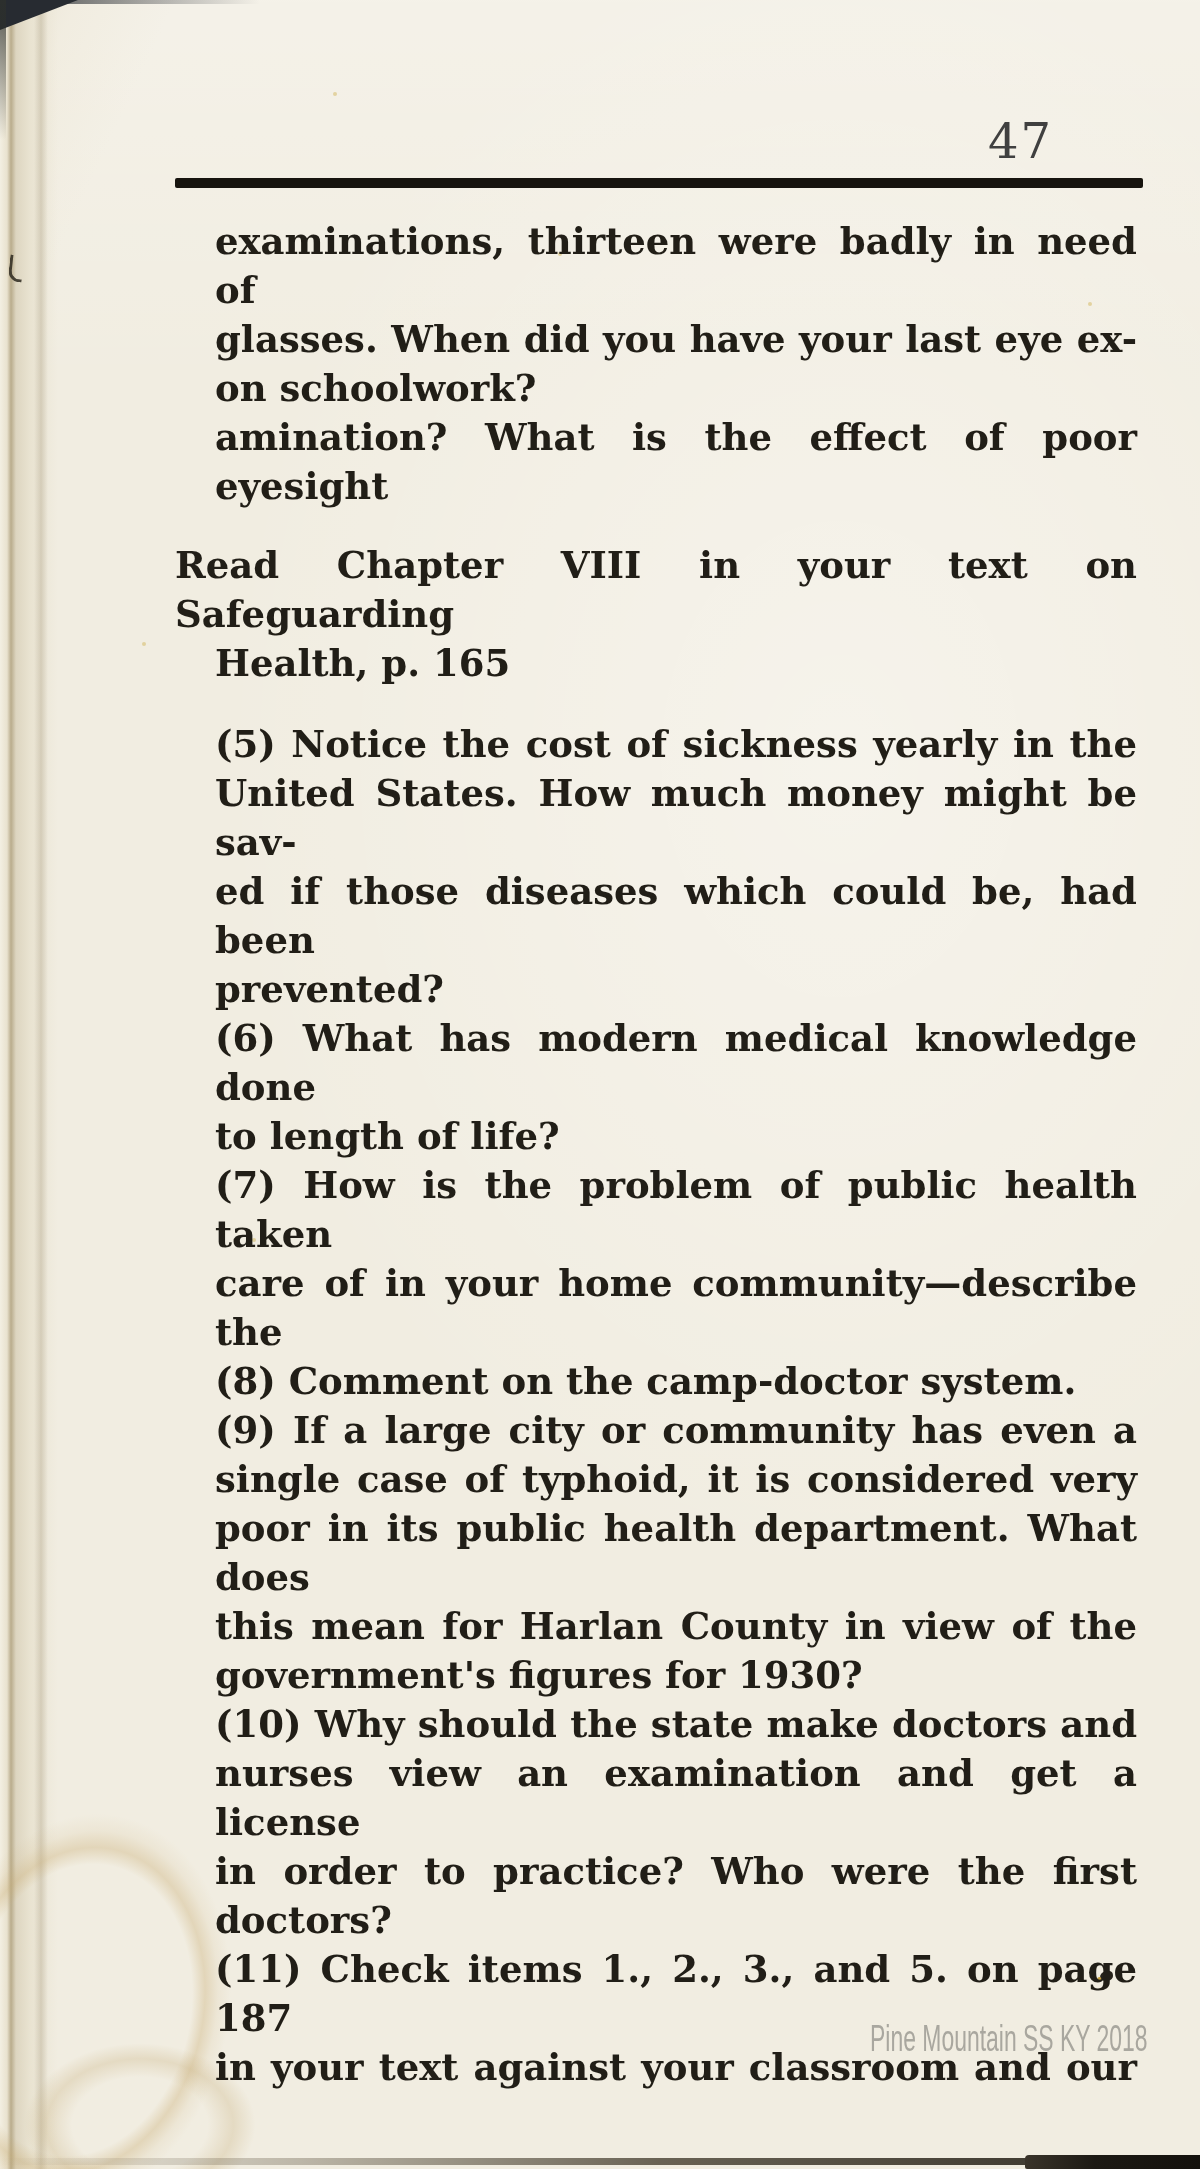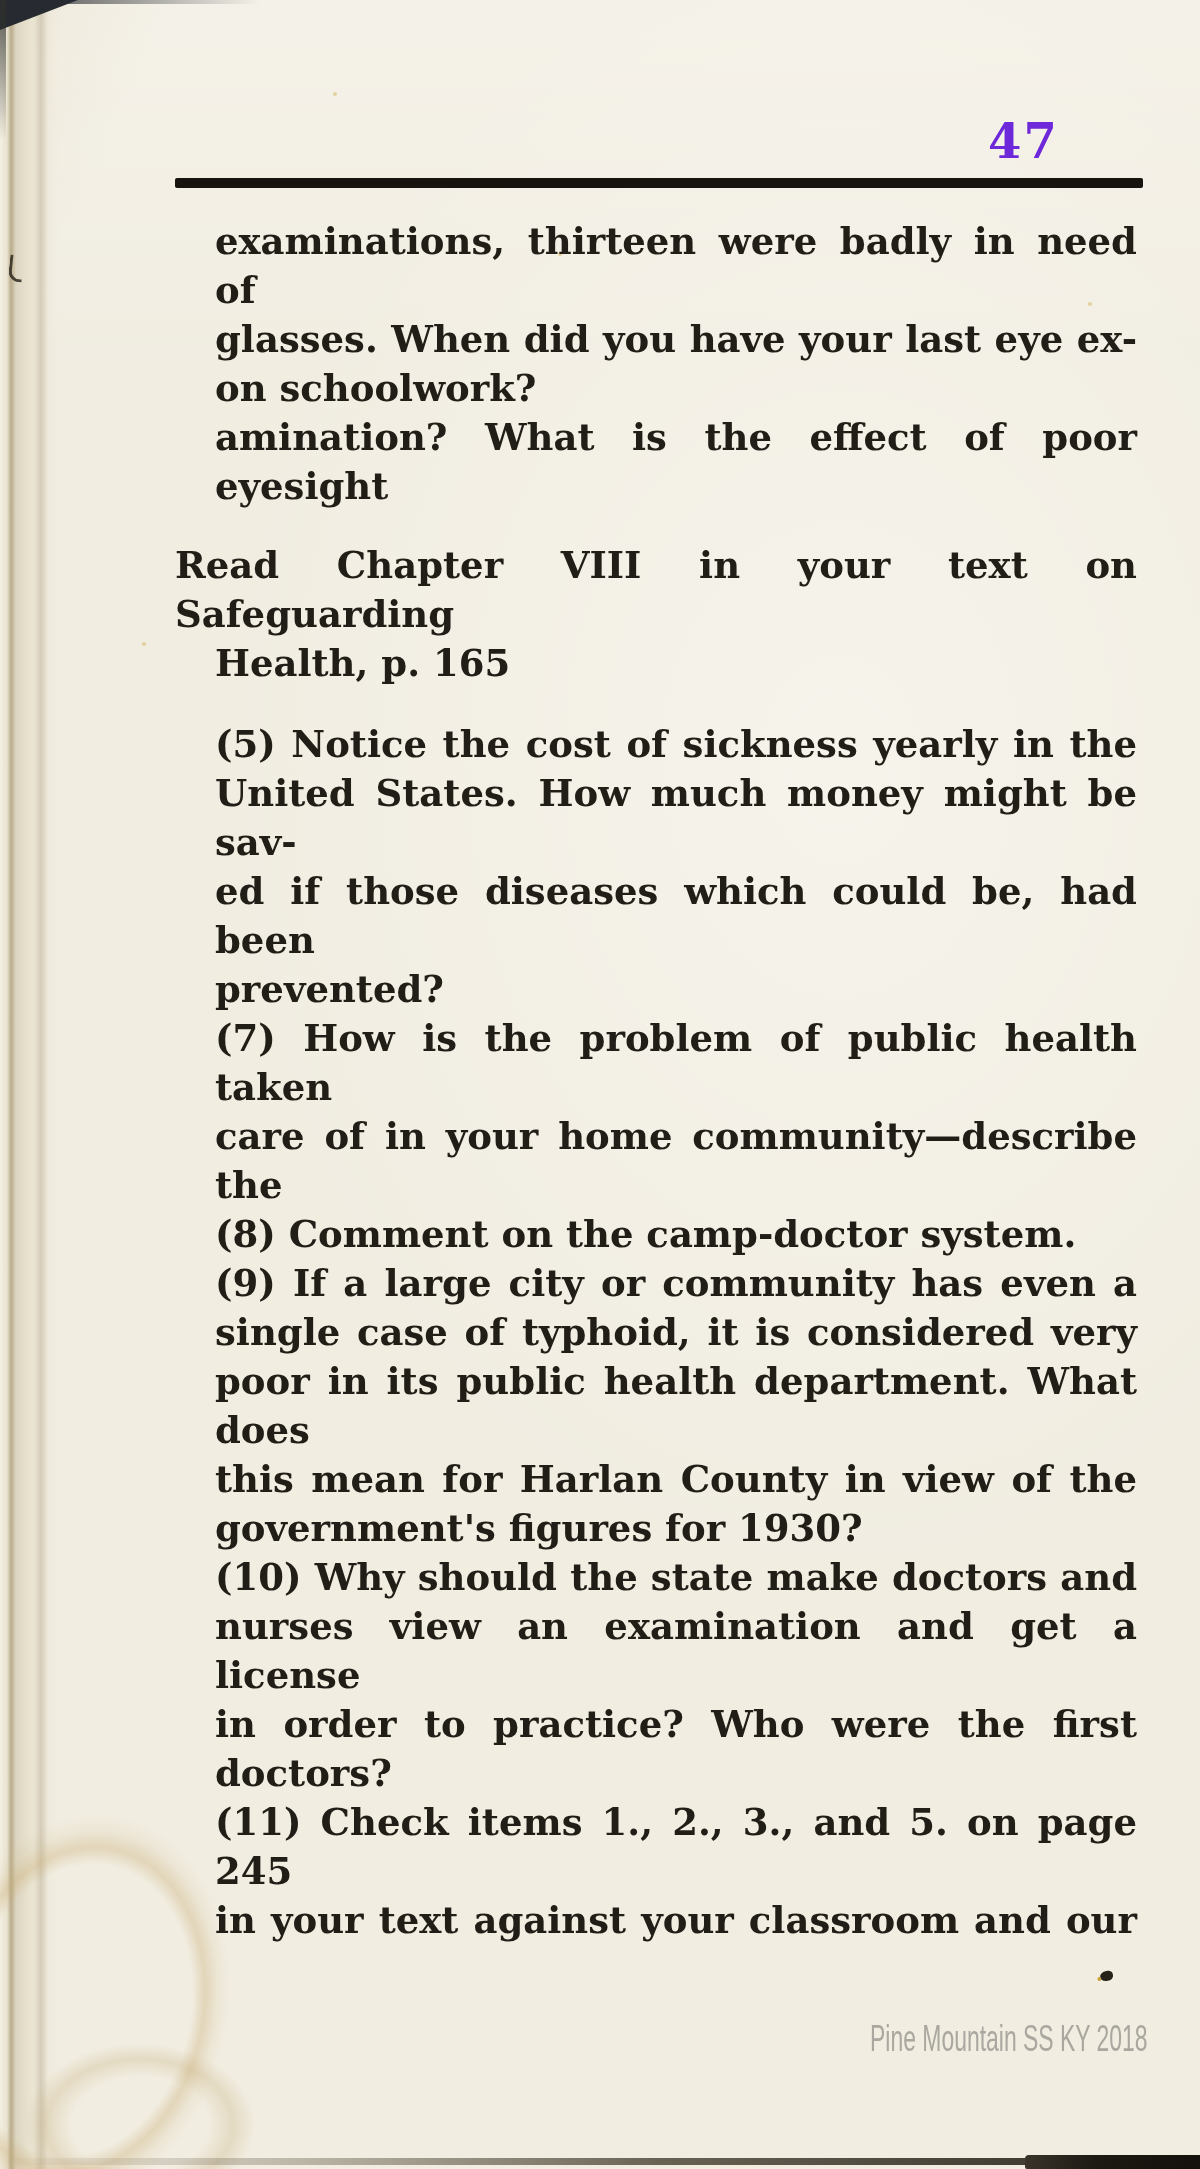--- a/index.html
+++ b/index.html
@@ -65,21 +65,21 @@
     position:absolute;left:1100px;top:1971px;width:13px;height:10px;
     background:#26221a;border-radius:60% 40% 50% 50%;transform:rotate(-8deg);
   }
   .ink-smudge:before{
     content:"";position:absolute;left:-3px;top:5px;width:4px;height:4px;border-radius:50%;
     background:#c9a23a;
   }
   
   .page-num{
     position:absolute;left:988px;top:117px;
-    font-size:48px;line-height:1;font-weight:700;color:#6d28d9;letter-spacing:2px;
+    font-size:48px;line-height:1;font-weight:400;color:#404040;letter-spacing:2px;
   }
   .rule{
     position:absolute;left:175px;top:178px;width:968px;height:10px;
     background:#17140f;border-radius:2px;
   }
   .text-block{
     position:absolute;left:215px;top:217px;width:922px;
     font-size:37px;line-height:49px;font-weight:700;color:#211e17;
   }
   .line{text-align:justify;text-align-last:justify;white-space:normal;}
@@ -135,20 +135,24 @@
       <div class="line last"><span class="it">Health,</span><span> p. 165</span></div>
     </div>
 
     <div class="para p-first-item">
       <div class="line ind">(5) Notice the cost of sickness yearly in the</div>
       <div class="line">United States. How much money might be sav-</div>
       <div class="line">ed if those diseases which could be, had been</div>
       <div class="line last">prevented?</div>
     </div>
 
+    <div class="para">
+      <div class="line ind">(6) What has modern medical knowledge done</div>
+      <div class="line last">to length of life?</div>
+    </div>
 
     <div class="para">
       <div class="line ind">(7) How is the problem of public health taken</div>
       <div class="line">care of in your home community—describe the</div>
     </div>
 
     <div class="para">
       <div class="line last ind">(8) Comment on the camp-doctor system.</div>
     </div>
 
@@ -160,21 +164,21 @@
       <div class="line last">government's figures for 1930?</div>
     </div>
 
     <div class="para">
       <div class="line ind">(10) Why should the state make doctors and</div>
       <div class="line">nurses view an examination and get a license</div>
       <div class="line">in order to practice? Who were the first doctors?</div>
     </div>
 
     <div class="para">
-      <div class="line ind">(11) Check items 1., 2., 3., and 5. on page 245</div>
+      <div class="line ind">(11) Check items 1., 2., 3., and 5. on page 187</div>
       <div class="line">in your text against your classroom and our</div>
 
     </div>
 
   </div>
 
   <div class="watermark">Pine Mountain SS KY 2018</div>
 </div>
 
 </body></html>

